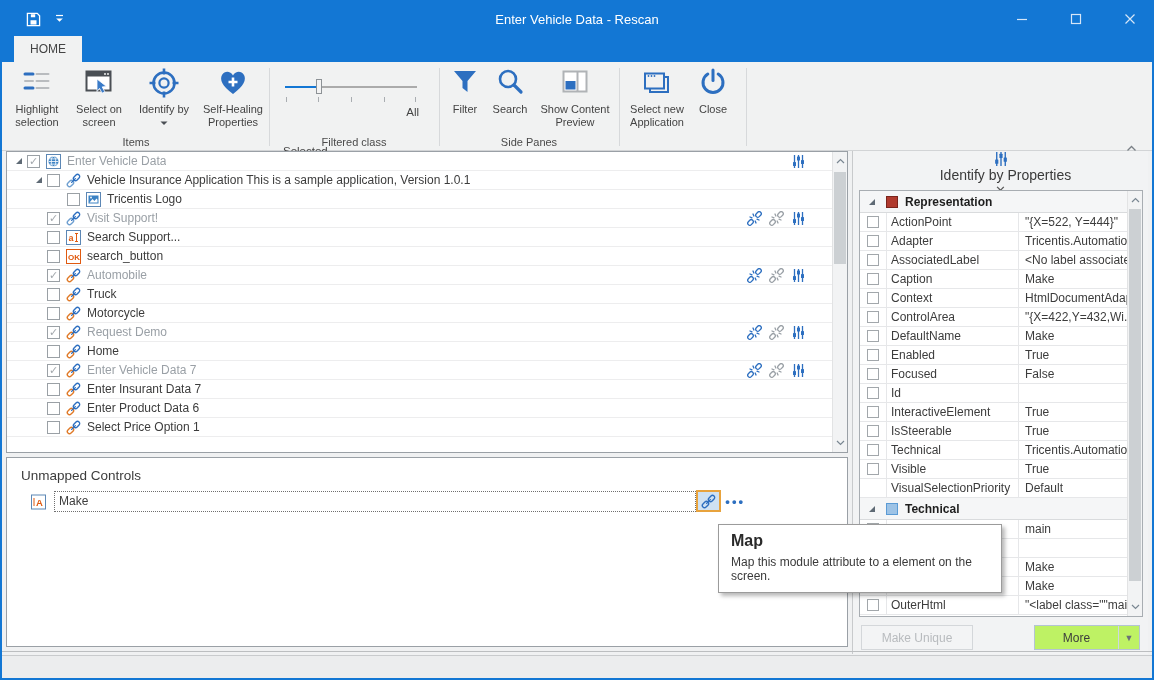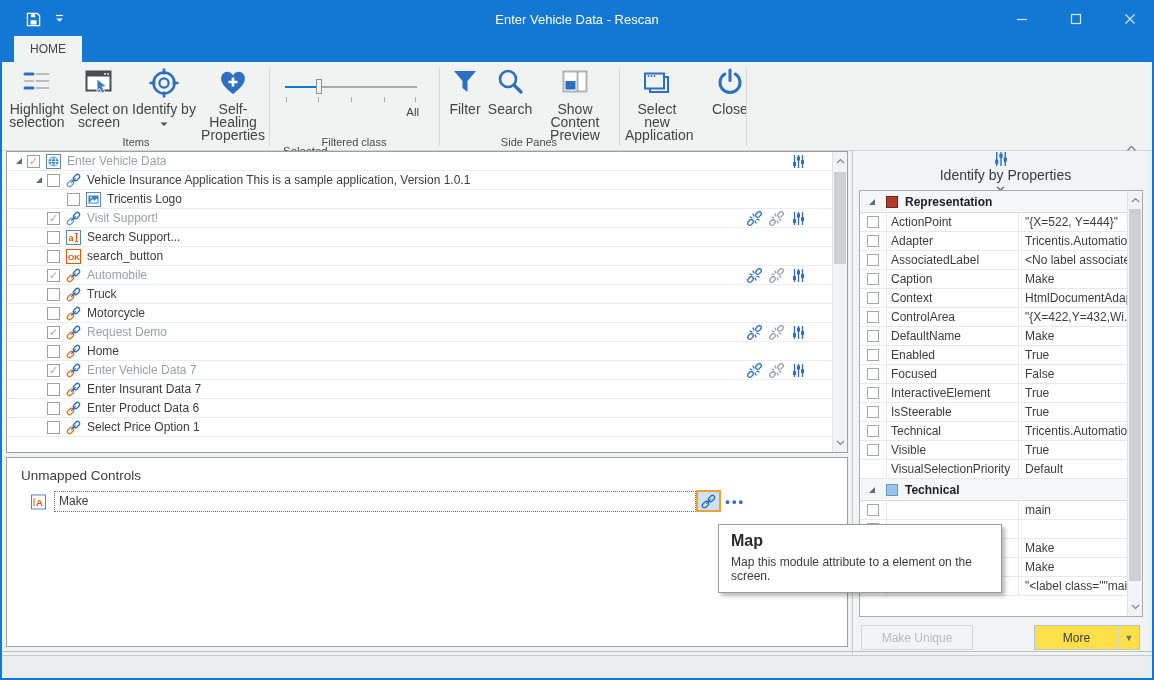--- a/index.html
+++ b/index.html
@@ -11,21 +11,21 @@
   .qat{display:flex;align-items:center;gap:14px;margin-left:24px;}
   .qat .ic{display:flex;align-items:center;justify-content:center;cursor:default;}
   .title{position:absolute;left:0;right:0;text-align:center;color:#fff;font-size:13px;pointer-events:none;}
   .win-controls{position:absolute;right:10px;top:0;height:34px;display:flex;align-items:center;gap:30px;color:#d6e6f7;}
   .win-btn{width:24px;height:24px;display:flex;align-items:center;justify-content:center;font-size:13px;}
   
   .tabrow{position:absolute;left:0;top:34px;right:0;height:26px;background:#1377d4;display:flex;align-items:flex-end;}
   .tab{margin-left:12px;height:26px;background:#f1f2f2;color:#444;font-size:12px;padding:6px 16px 0 16px;}
   
   .ribbon{position:absolute;left:0;top:60px;right:0;height:89px;background:#f1f2f2;border-bottom:1px solid #d2d4d6;}
-  .rbtn{position:absolute;top:5px;text-align:center;font-size:14px;color:#444;line-height:13px;cursor:default;}
+  .rbtn{position:absolute;top:5px;text-align:center;font-size:11px;color:#444;line-height:13px;cursor:default;}
   .rbtn .ric{height:36px;display:flex;align-items:flex-start;justify-content:center;}
   .vsep{position:absolute;top:6px;height:78px;width:1px;background:#d7d9db;}
   .glabel{position:absolute;top:74px;font-size:11px;color:#4a4a4a;text-align:center;}
   .chev{position:absolute;left:1124px;top:76px;}
   
   .slider{position:absolute;left:281px;top:14px;width:136px;height:62px;font-size:11.5px;color:#444;}
   .sl-track{position:absolute;left:2px;right:2px;top:10px;height:2px;background:#ababab;}
   .sl-fill{position:absolute;left:2px;top:10px;width:34px;height:2px;background:#1377d4;}
   .sl-thumb{position:absolute;left:33px;top:3px;width:6px;height:15px;background:#f3f3f3;border:1px solid #8d9296;}
   .sl-tick{position:absolute;top:21px;width:1px;height:5px;background:#a9adb1;}
@@ -75,21 +75,21 @@
   .pg-sq{width:12px;height:12px;margin:0 7px 0 6px;border:1px solid;}
   .prop-row{height:19px;display:flex;align-items:stretch;border-bottom:1px solid #e6e7e9;font-size:12px;color:#3c3c3c;background:#fff;}
   .cb-cell{width:26px;display:flex;align-items:center;justify-content:center;}
   .cb2{width:12px;height:12px;border:1px solid #a2a7ab;background:#fff;display:inline-flex;align-items:center;justify-content:center;font-size:10px;color:#5a5f64;}
   .cb2.checked::after{content:"\2713";}
   .name-cell{width:132px;border-left:1px solid #e6e7e9;display:flex;align-items:center;padding-left:4px;white-space:nowrap;overflow:hidden;}
   .value-cell{flex:1;border-left:1px solid #e6e7e9;display:flex;align-items:center;padding-left:6px;white-space:nowrap;overflow:hidden;}
   .props-buttons{position:absolute;left:0;right:0;bottom:3px;height:28px;}
   .btn-make-unique{position:absolute;left:8px;bottom:1px;width:112px;height:25px;background:#f3f4f5;border:1px solid #d4d7da;
      color:#b8bbbe;font-size:12px;display:flex;align-items:center;justify-content:center;}
-  .btn-more{position:absolute;right:8px;bottom:1px;width:106px;height:25px;background:#fde047;border:1px solid #b4c4d3;
+  .btn-more{position:absolute;right:8px;bottom:1px;width:106px;height:25px;background:#bef264;border:1px solid #b4c4d3;
      font-size:12px;color:#3c3c3c;display:flex;align-items:stretch;}
   .more-label{flex:1;display:flex;align-items:center;justify-content:center;}
   .more-sep{width:1px;background:#ccd7e2;}
   .more-caret{width:20px;display:flex;align-items:center;justify-content:center;color:#6a7078;font-size:9px;}
   
   .frame-line{position:absolute;left:0;right:0;top:649px;height:1px;background:#bcbec0;}
   .statusbar{position:absolute;left:0;right:0;top:653px;height:23px;background:#ecedee;border-top:1px solid #c9cbcd;}
 </style>
 </head>
 <body>
@@ -248,21 +248,21 @@
             <g fill="#2d6fc0">
               <circle cx="7.5" cy="9" r="0.9"></circle>
               <circle cx="10.5" cy="9" r="0.9"></circle>
               <circle cx="13.5" cy="9" r="0.9"></circle>
             </g>
           </svg>
       </span>
       <span>Select new Application</span>
     </div>
 
-    <div class="rbtn" style="left:689px;width:44px;margin-left:17px;">
+    <div class="rbtn" style="left:689px;width:44px;">
       <span class="ric">
         <svg width="30" height="30" viewBox="0 0 30 30">
             <path d="M15 3 v10.5" stroke="#2d6fc0" stroke-width="3" stroke-linecap="round"></path>
             <path d="M9.8 7 a10 10 0 1 0 10.4 0" fill="none" stroke="#2d6fc0" stroke-width="3" stroke-linecap="round"></path>
           </svg>
       </span>
       <span>Close</span>
     </div>
 
     <div class="vsep" style="left:267px;"></div>
@@ -795,20 +795,27 @@
             <span class="cb-cell">
               <span class="cb2"></span>
             </span>
             <span class="name-cell">Focused</span>
             <span class="value-cell">False</span>
           </div>
           <div class="prop-row">
             <span class="cb-cell">
               <span class="cb2"></span>
             </span>
+            <span class="name-cell">Id</span>
+            <span class="value-cell"></span>
+          </div>
+          <div class="prop-row">
+            <span class="cb-cell">
+              <span class="cb2"></span>
+            </span>
             <span class="name-cell">InteractiveElement</span>
             <span class="value-cell">True</span>
           </div>
           <div class="prop-row">
             <span class="cb-cell">
               <span class="cb2"></span>
             </span>
             <span class="name-cell">IsSteerable</span>
             <span class="value-cell">True</span>
           </div>

